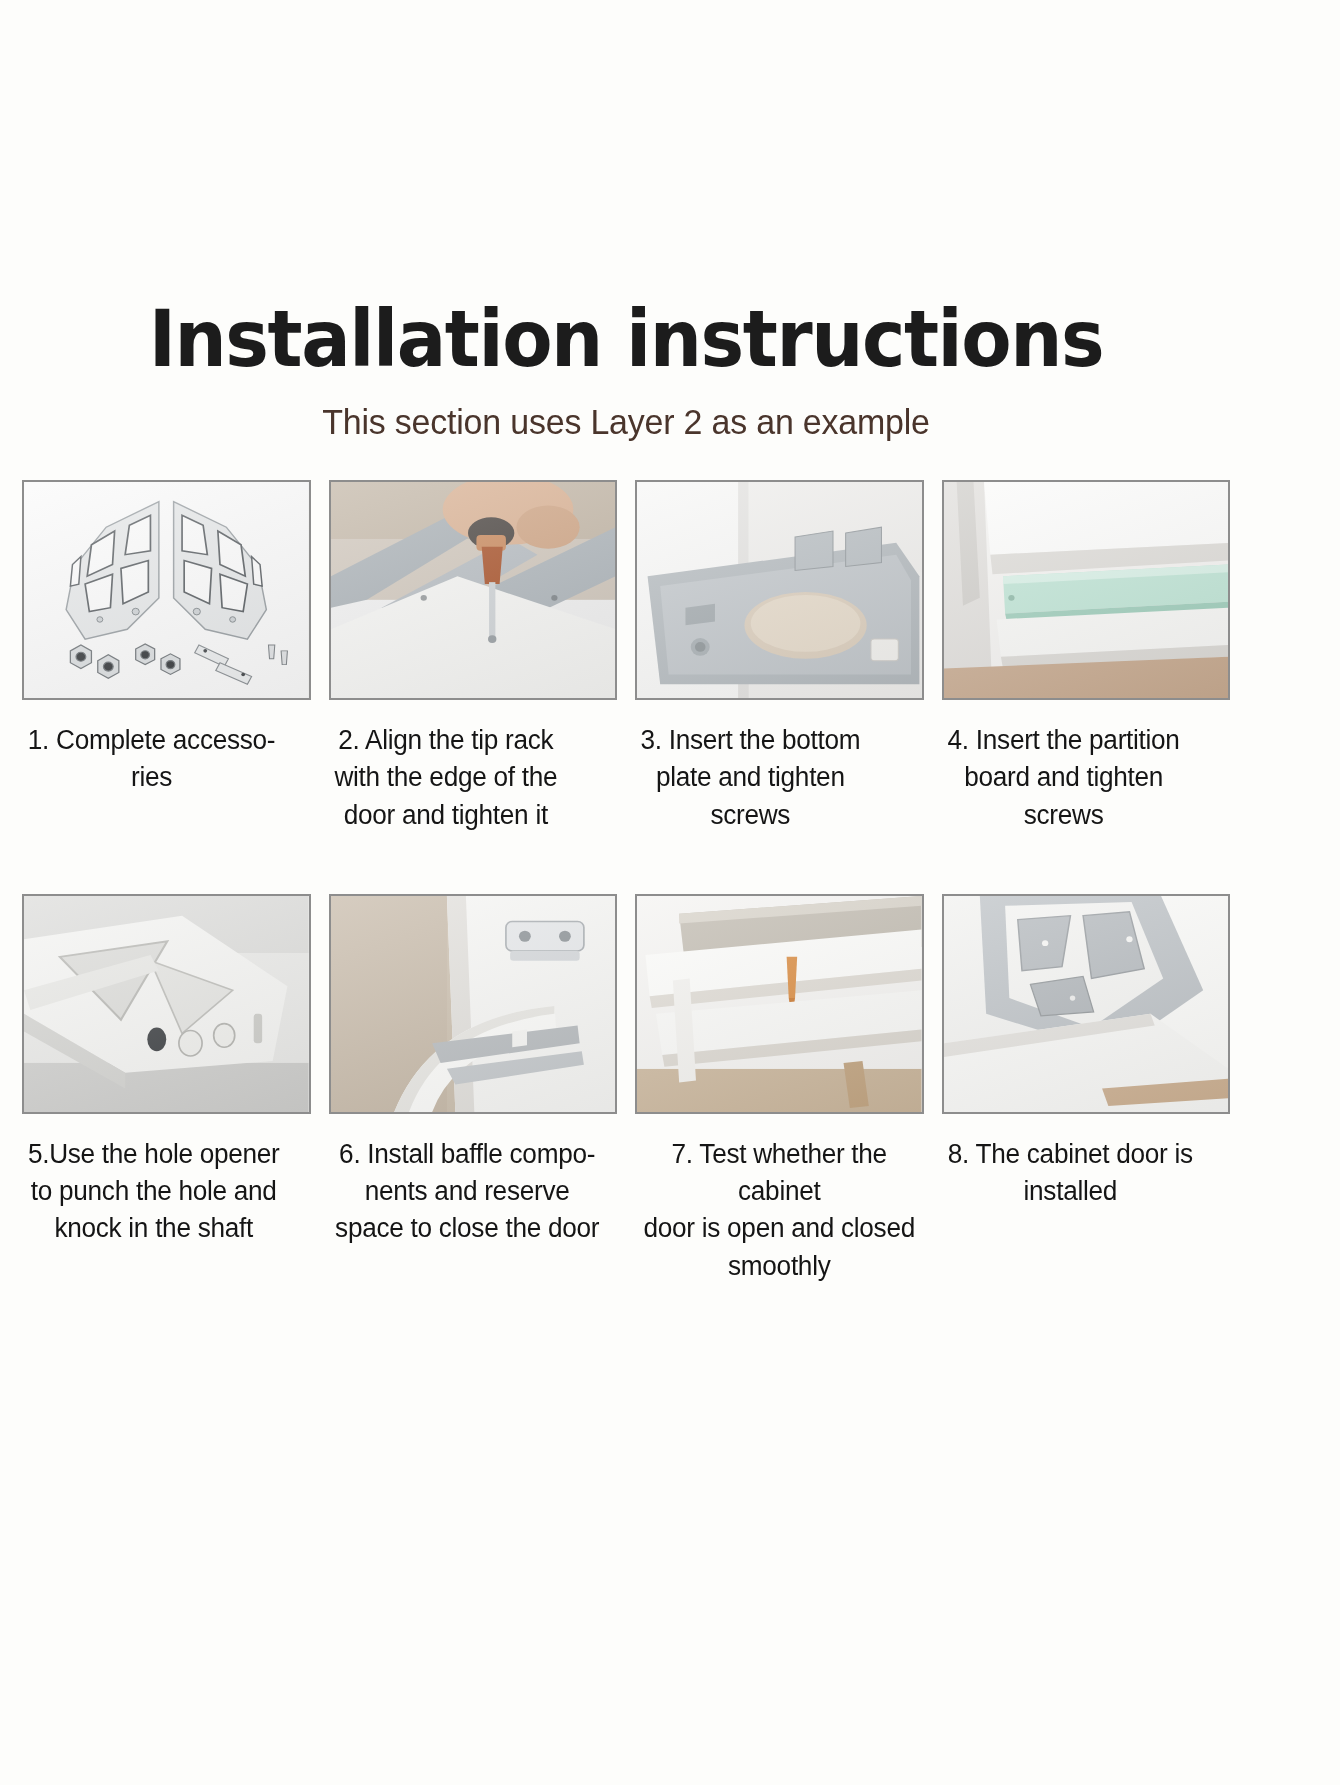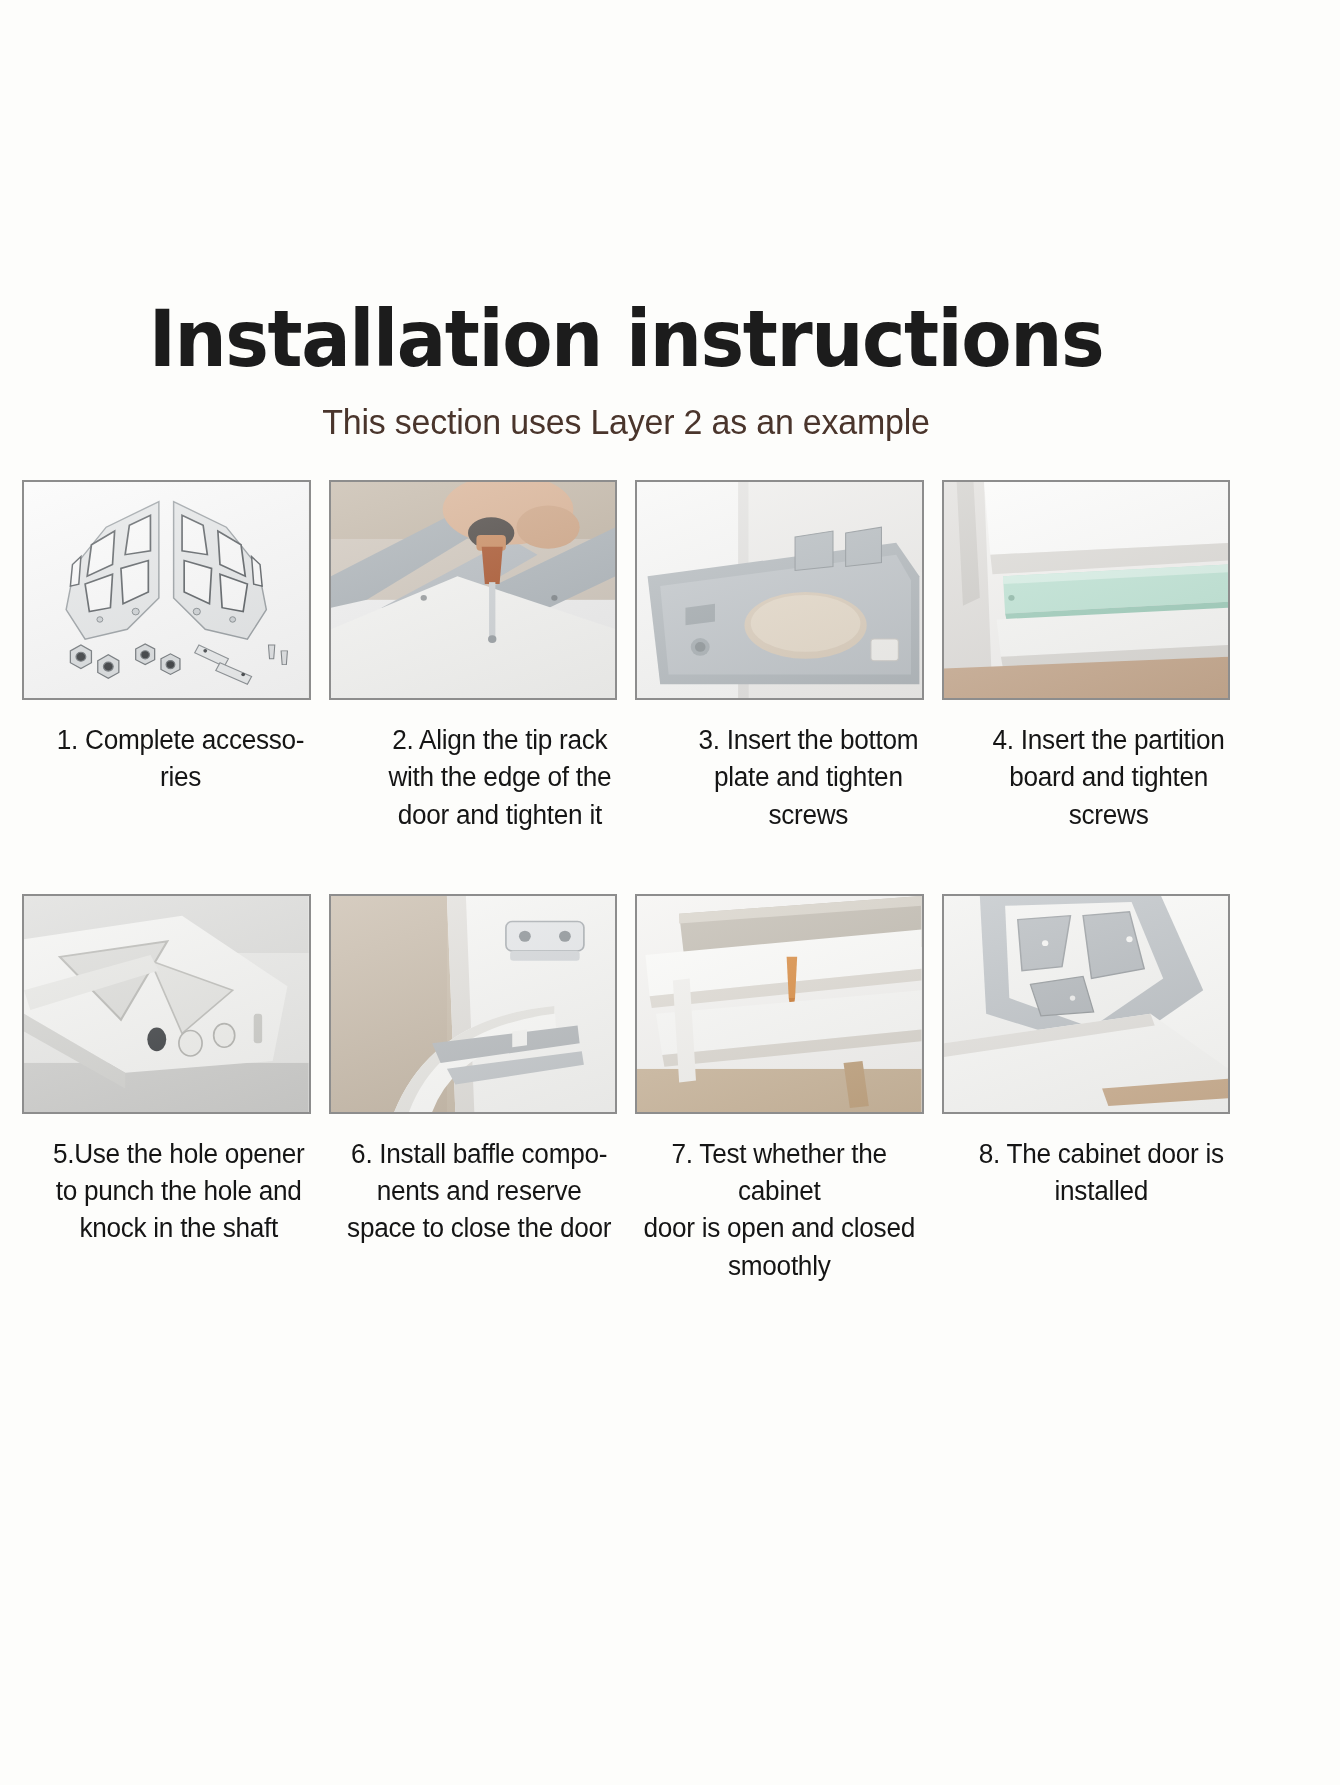--- a/index.html
+++ b/index.html
@@ -58,21 +58,21 @@
     column-gap: 18px;
     row-gap: 0;
     padding: 0 4px;
   }
 
   .row-gap { height: 60px; grid-column: 1 / -1; }
 
   .step {
     display: flex;
     flex-direction: column;
-    align-items: flex-end;
+    align-items: flex-start;
   }
 
   .photo {
     position: relative;
     width: 100%;
     height: 220px;
     border: 2px solid #8d8d8d;
     overflow: hidden;
     background: #f2f2f0;
   }

